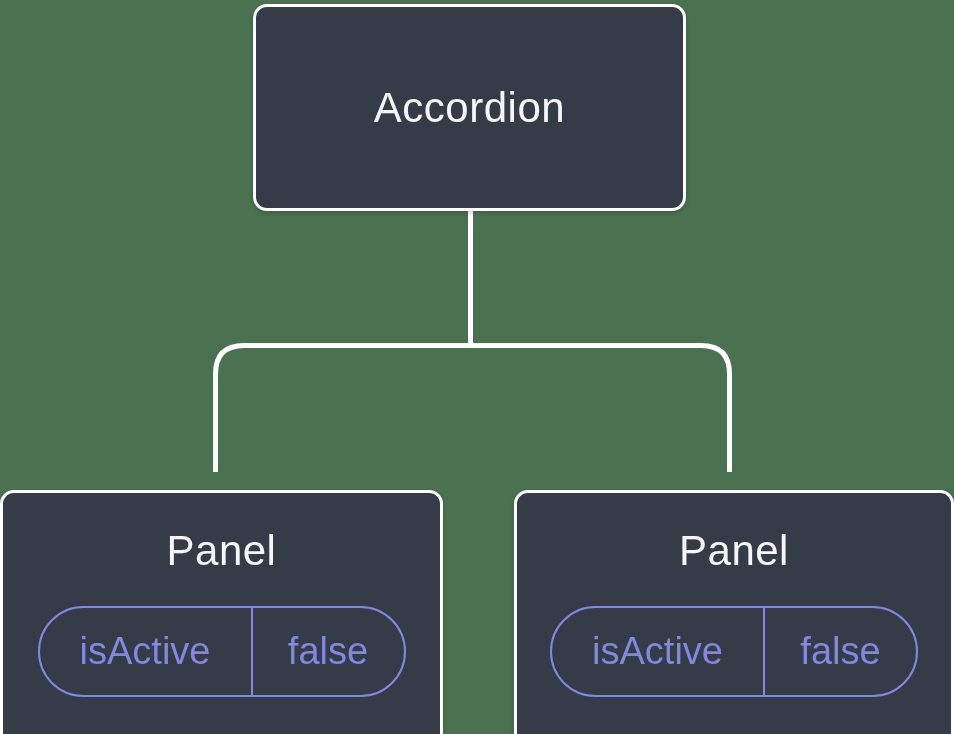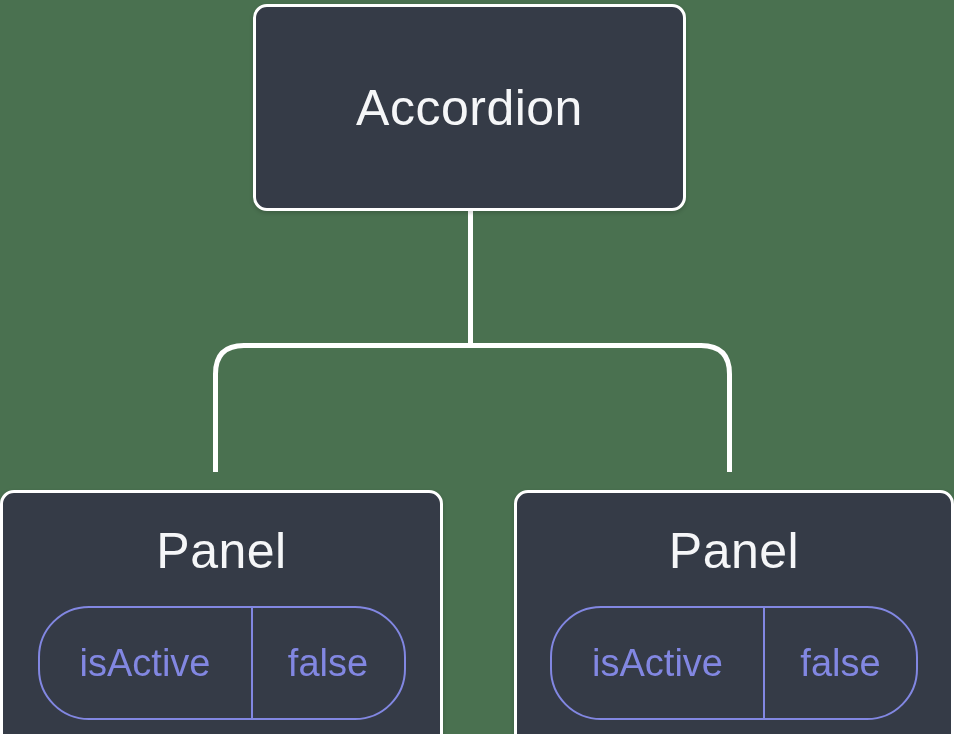--- a/index.html
+++ b/index.html
@@ -29,37 +29,37 @@
     border:3px solid var(--node-border);
     border-radius:14px;
     box-shadow:0 2px 4px rgba(0,0,0,0.18);
     color:var(--node-text);
   }
   .node-root{
     left:253px;top:4px;width:433px;height:207px;
     display:flex;align-items:center;justify-content:center;
   }
   .node-title{
-    font-size:50px;
+    font-size:42px;
     line-height:44px;
     letter-spacing:0.5px;
     color:var(--node-text);
     text-align:center;
   }
   .node-panel{
     top:469px;height:265px;
     display:flex;flex-direction:column;align-items:center;
     padding-top:36px;
     margin-top:21px;
   }
   .node-panel-left{left:0;width:443px;}
   .node-panel-right{left:514px;width:440px;}
   .state-pill{
     margin-top:33px;
-    width:368px;height:114px;
+    width:368px;height:91px;
     border:2.5px solid var(--state-accent);
     border-radius:51px;
     display:flex;
     align-items:stretch;
     overflow:hidden;
     color:var(--state-accent);
     font-size:38px;
   }
   .pill-cell{
     display:flex;align-items:center;justify-content:center;

